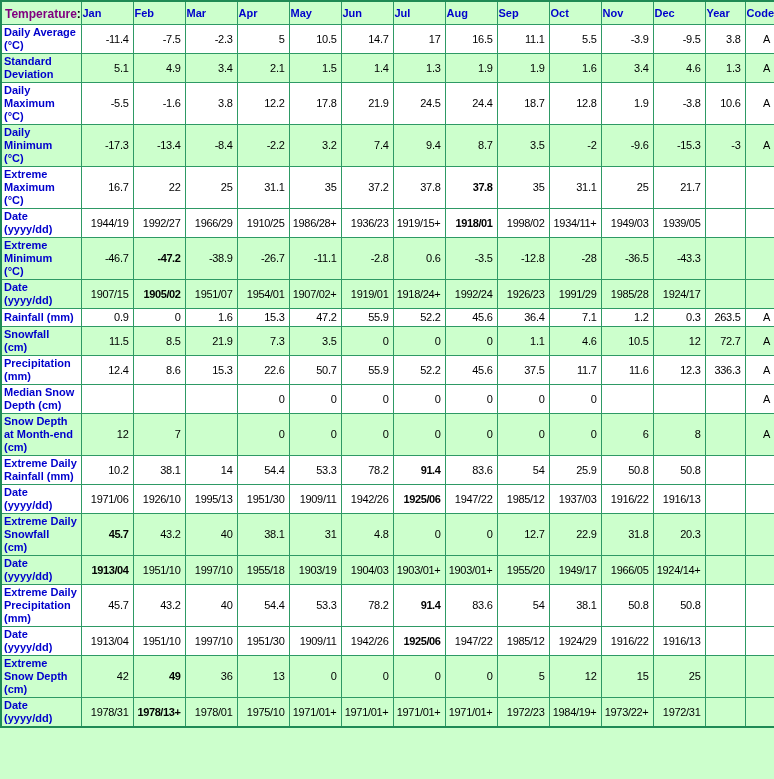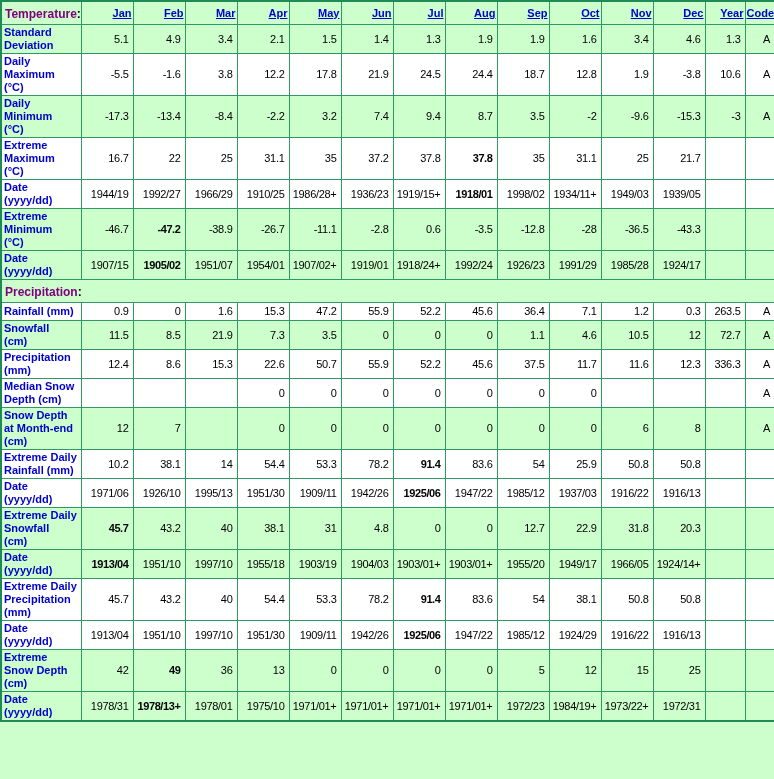--- a/index.html
+++ b/index.html
@@ -15,21 +15,21 @@
   col.c-label { width:80px; }
   col.c-month { width:52px; }
   col.c-year  { width:40px; }
   col.c-code  { width:30px; }
   td, th { border:1px solid #2E9965; overflow:hidden; }
   tr.shade-green { background:#CCFFCC;padding-left:14px; }
   tr.shade-white { background:#FFFFFF; }
   tr.section-row { background:#CCFFCC; }
   th.month-h, th.year-h, th.code-h {
     color:#0000CC; font-size:11px; font-weight:bold;
-    text-align:right; padding:3px 1px; background:#CCFFCC;text-decoration:underline;
+    text-align:left; padding:3px 1px; background:#CCFFCC;
   }
   td.title-cell { text-align:left; padding:2px 3px; background:#CCFFCC; }
   .section-title {
     color:#800080; font-weight:bold; font-size:12px;
     cursor:pointer;
   }
   .section-colon { color:#000000; font-weight:bold; font-size:12px; }
   td.row-label {
     color:#0000CC; font-weight:bold; font-size:11px; line-height:13px;
     text-align:left; vertical-align:middle; padding:1px 2px;
@@ -75,20 +75,38 @@
           <th class="month-h">Jun</th>
           <th class="month-h">Jul</th>
           <th class="month-h">Aug</th>
           <th class="month-h">Sep</th>
           <th class="month-h">Oct</th>
           <th class="month-h">Nov</th>
           <th class="month-h">Dec</th>
           <th class="year-h">Year</th>
           <th class="code-h">Code</th>
         </tr>
+        <tr class="shade-white">
+          <td class="row-label">Daily Average
+(°C)</td>
+          <td class="cell-val">-11.4</td>
+          <td class="cell-val">-7.5</td>
+          <td class="cell-val">-2.3</td>
+          <td class="cell-val">5</td>
+          <td class="cell-val">10.5</td>
+          <td class="cell-val">14.7</td>
+          <td class="cell-val">17</td>
+          <td class="cell-val">16.5</td>
+          <td class="cell-val">11.1</td>
+          <td class="cell-val">5.5</td>
+          <td class="cell-val">-3.9</td>
+          <td class="cell-val">-9.5</td>
+          <td class="cell-val">3.8</td>
+          <td class="cell-val">A</td>
+        </tr>
         <tr class="shade-green">
           <td class="row-label">Standard
 Deviation</td>
           <td class="cell-val">5.1</td>
           <td class="cell-val">4.9</td>
           <td class="cell-val">3.4</td>
           <td class="cell-val">2.1</td>
           <td class="cell-val">1.5</td>
           <td class="cell-val">1.4</td>
           <td class="cell-val">1.3</td>
@@ -205,23 +223,20 @@
           <td class="cell-val">1919/01</td>
           <td class="cell-val">1918/24+</td>
           <td class="cell-val">1992/24</td>
           <td class="cell-val">1926/23</td>
           <td class="cell-val">1991/29</td>
           <td class="cell-val">1985/28</td>
           <td class="cell-val">1924/17</td>
           <td class="cell-val"></td>
           <td class="cell-val"></td>
         </tr>
-        <tr class="section-row">
-          <td class="title-cell" colspan="15"><span class="section-title">Precipitation</span><span class="section-colon">:</span></td>
-        </tr>
         <tr class="shade-white">
           <td class="row-label">Rainfall (mm)</td>
           <td class="cell-val">0.9</td>
           <td class="cell-val">0</td>
           <td class="cell-val">1.6</td>
           <td class="cell-val">15.3</td>
           <td class="cell-val">47.2</td>
           <td class="cell-val">55.9</td>
           <td class="cell-val">52.2</td>
           <td class="cell-val">45.6</td>

